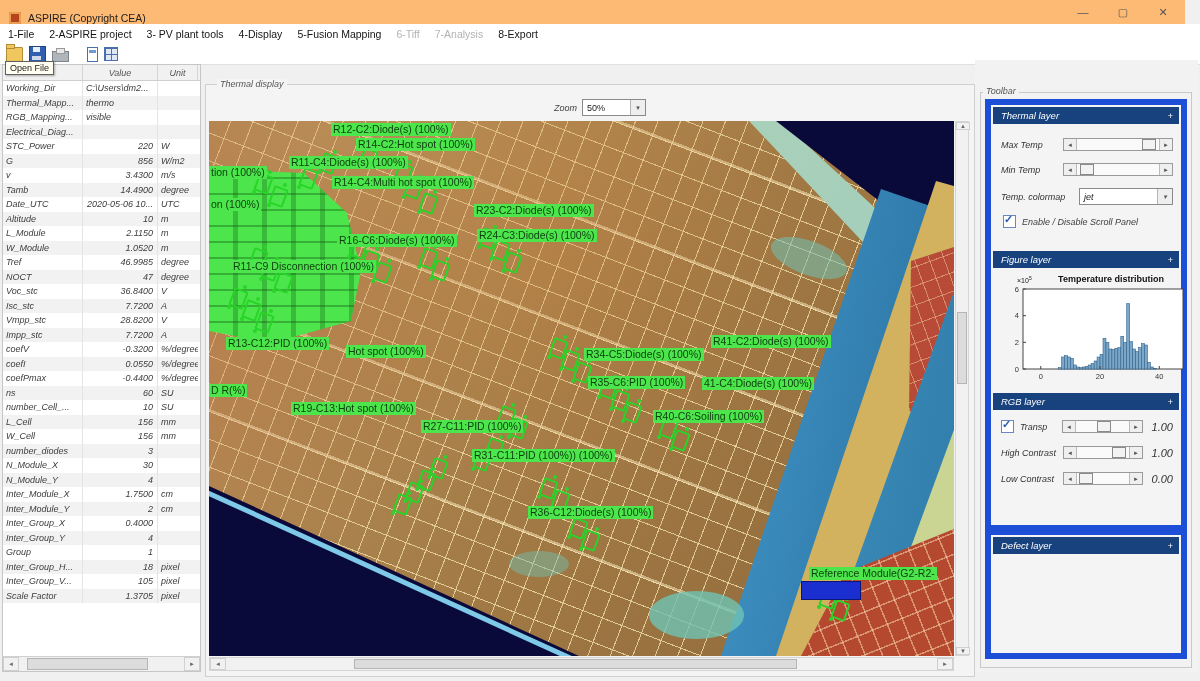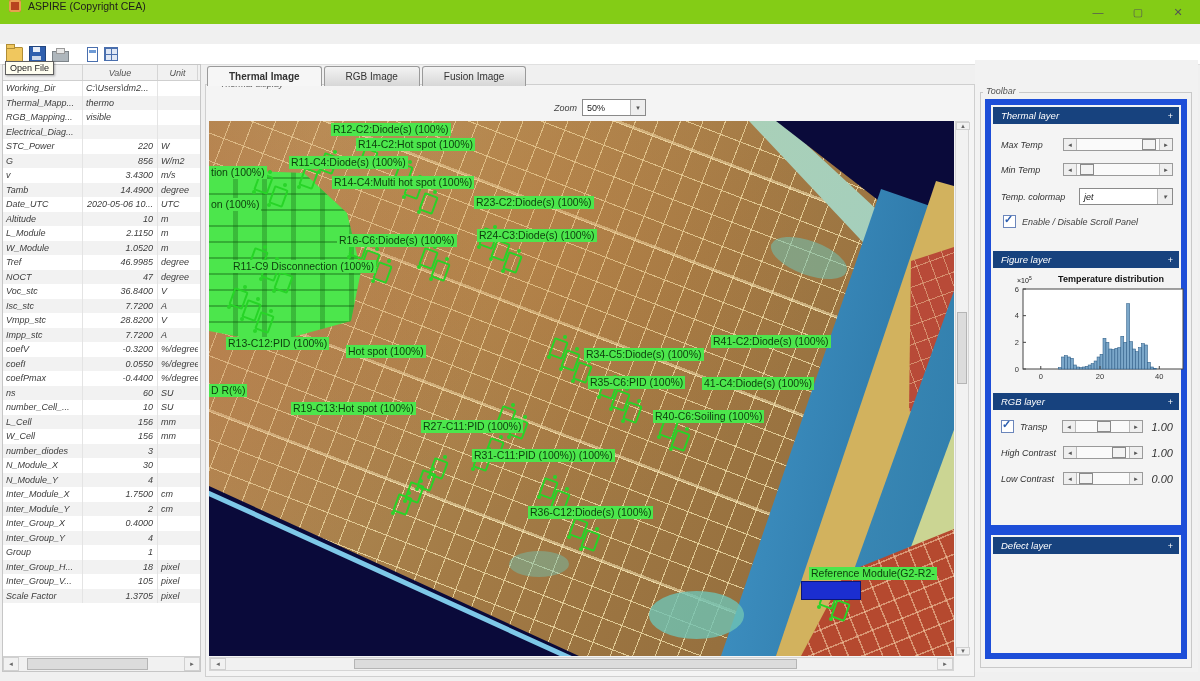--- a/index.html
+++ b/index.html
@@ -1,19 +1,19 @@
 <!DOCTYPE html>
 <html><head>
 <meta charset="utf-8">
 <style>
   html,body{margin:0;padding:0;background:#666;}
   .window{position:relative;width:1200px;height:681px;background:#f0f0f0;
     font-family:"Liberation Sans",sans-serif;overflow:hidden;border-bottom:5px solid #222;}
   
-  .titlebar{position:absolute;left:0;top:0;right:0;height:24px;background:#84cc16;display:flex;align-items:flex-start;}
+  .titlebar{position:absolute;left:0;top:0;right:15px;height:24px;background:#fdba74;display:flex;align-items:flex-end;}
   .app-icon{width:12px;height:12px;margin:0 7px 0 9px;background:#b8431f;border-radius:2px;box-shadow:inset 0 0 0 2px #e8a050;}
   .title-text{font-size:10.5px;color:#1c1c1c;}
   .win-controls{position:absolute;right:2px;top:0;display:flex;height:24px;}
   .win-btn{width:40px;display:flex;align-items:center;justify-content:center;font-size:11px;color:#555;}
   
   .menubar{position:absolute;left:0;top:24px;right:0;height:20px;background:#fff;display:flex;align-items:center;gap:15px;padding-left:8px;font-size:10.5px;color:#141414;}
   .menu-item{white-space:nowrap;}
   .menu-item.disabled{color:#b3b3b3;}
   
   .toolbar{position:absolute;left:0;top:44px;right:0;height:20px;background:#fff;border-bottom:1px solid #e0e0e0;display:flex;align-items:center;gap:6px;padding-left:6px;}
@@ -132,20 +132,30 @@
   <div class="titlebar">
     <div class="app-icon"></div>
     <div class="title-text">ASPIRE (Copyright CEA)</div>
     <div class="win-controls">
       <div class="win-btn">—</div>
       <div class="win-btn">▢</div>
       <div class="win-btn">✕</div>
     </div>
   </div>
 
+  <div class="menubar">
+      <span class="menu-item">1-File</span>
+      <span class="menu-item">2-ASPIRE project</span>
+      <span class="menu-item">3- PV plant tools</span>
+      <span class="menu-item">4-Display</span>
+      <span class="menu-item">5-Fusion Mapping</span>
+      <span class="menu-item disabled">6-Tiff</span>
+      <span class="menu-item disabled">7-Analysis</span>
+      <span class="menu-item">8-Export</span>
+    </div>
 
   <div class="toolbar">
     <span class="ic ic-open"></span>
     <span class="ic ic-save"></span>
     <span class="ic ic-print"></span>
     <span class="ic-sep"></span>
     <span class="ic ic-doc1"></span>
     <span class="ic ic-doc2"></span>
   </div>
 
@@ -341,25 +351,20 @@
       </div>
     <div class="pt-hscroll">
       <div class="sc-btn">◄</div>
       <div class="sc-track">
           <div class="sc-thumb" style="left:5%;width:72%;"></div>
         </div>
       <div class="sc-btn">►</div>
     </div>
   </div>
 
-  <div class="tabs">
-      <div class="tab active">Thermal Image</div>
-      <div class="tab">RGB Image</div>
-      <div class="tab">Fusion Image</div>
-    </div>
 
   <div class="thermal-box">
     <div class="groupbox-label">Thermal display</div>
     <div class="zoom-row">
       <span class="small-label">Zoom</span>
       <div class="select" style="width:64px;">
         <span>50%</span>
         <span class="sel-arrow">▾</span>
       </div>
     </div>
@@ -381,21 +386,21 @@
         <div class="teal-patch" style="left:560px;top:120px;width:80px;height:34px;transform:rotate(20deg);opacity:.55;"></div>
         <div class="teal-patch" style="left:300px;top:430px;width:60px;height:26px;opacity:.45;"></div>
       </div>
       <div class="anno" id="anno-layer">
         <div class="green-blob"></div>
         <div class="ref-module"></div>
       <div class="glabel" style="left: 122px; top: 2px;">R12-C2:Diode(s) (100%)</div>
           <div class="glabel" style="left: 147px; top: 17px;">R14-C2:Hot spot (100%)</div>
           <div class="glabel" style="left: 80px; top: 35px;">R11-C4:Diode(s) (100%)</div>
           <div class="glabel" style="left: 123px; top: 55px;">R14-C4:Multi hot spot (100%)</div>
-          <div class="glabel" style="left: 265px; top: 75px;">R23-C2:Diode(s) (100%)</div>
+          <div class="glabel" style="left: 265px; top: 83px;">R23-C2:Diode(s) (100%)</div>
           <div class="glabel" style="left: 268px; top: 108px;">R24-C3:Diode(s) (100%)</div>
           <div class="glabel" style="left: 128px; top: 113px;">R16-C6:Diode(s) (100%)</div>
           <div class="glabel" style="left: 0px; top: 45px;">tion (100%)</div>
           <div class="glabel" style="left: 0px; top: 77px;">on (100%)</div>
           <div class="glabel" style="left: 22px; top: 139px;">R11-C9 Disconnection (100%)</div>
           <div class="glabel" style="left: 17px; top: 216px;">R13-C12:PID (100%)</div>
           <div class="glabel" style="left: 137px; top: 224px;">Hot spot (100%)</div>
           <div class="glabel" style="left: 0px; top: 263px;">D R(%)</div>
           <div class="glabel" style="left: 502px; top: 214px;">R41-C2:Diode(s) (100%)</div>
           <div class="glabel" style="left: 375px; top: 227px;">R34-C5:Diode(s) (100%)</div>

